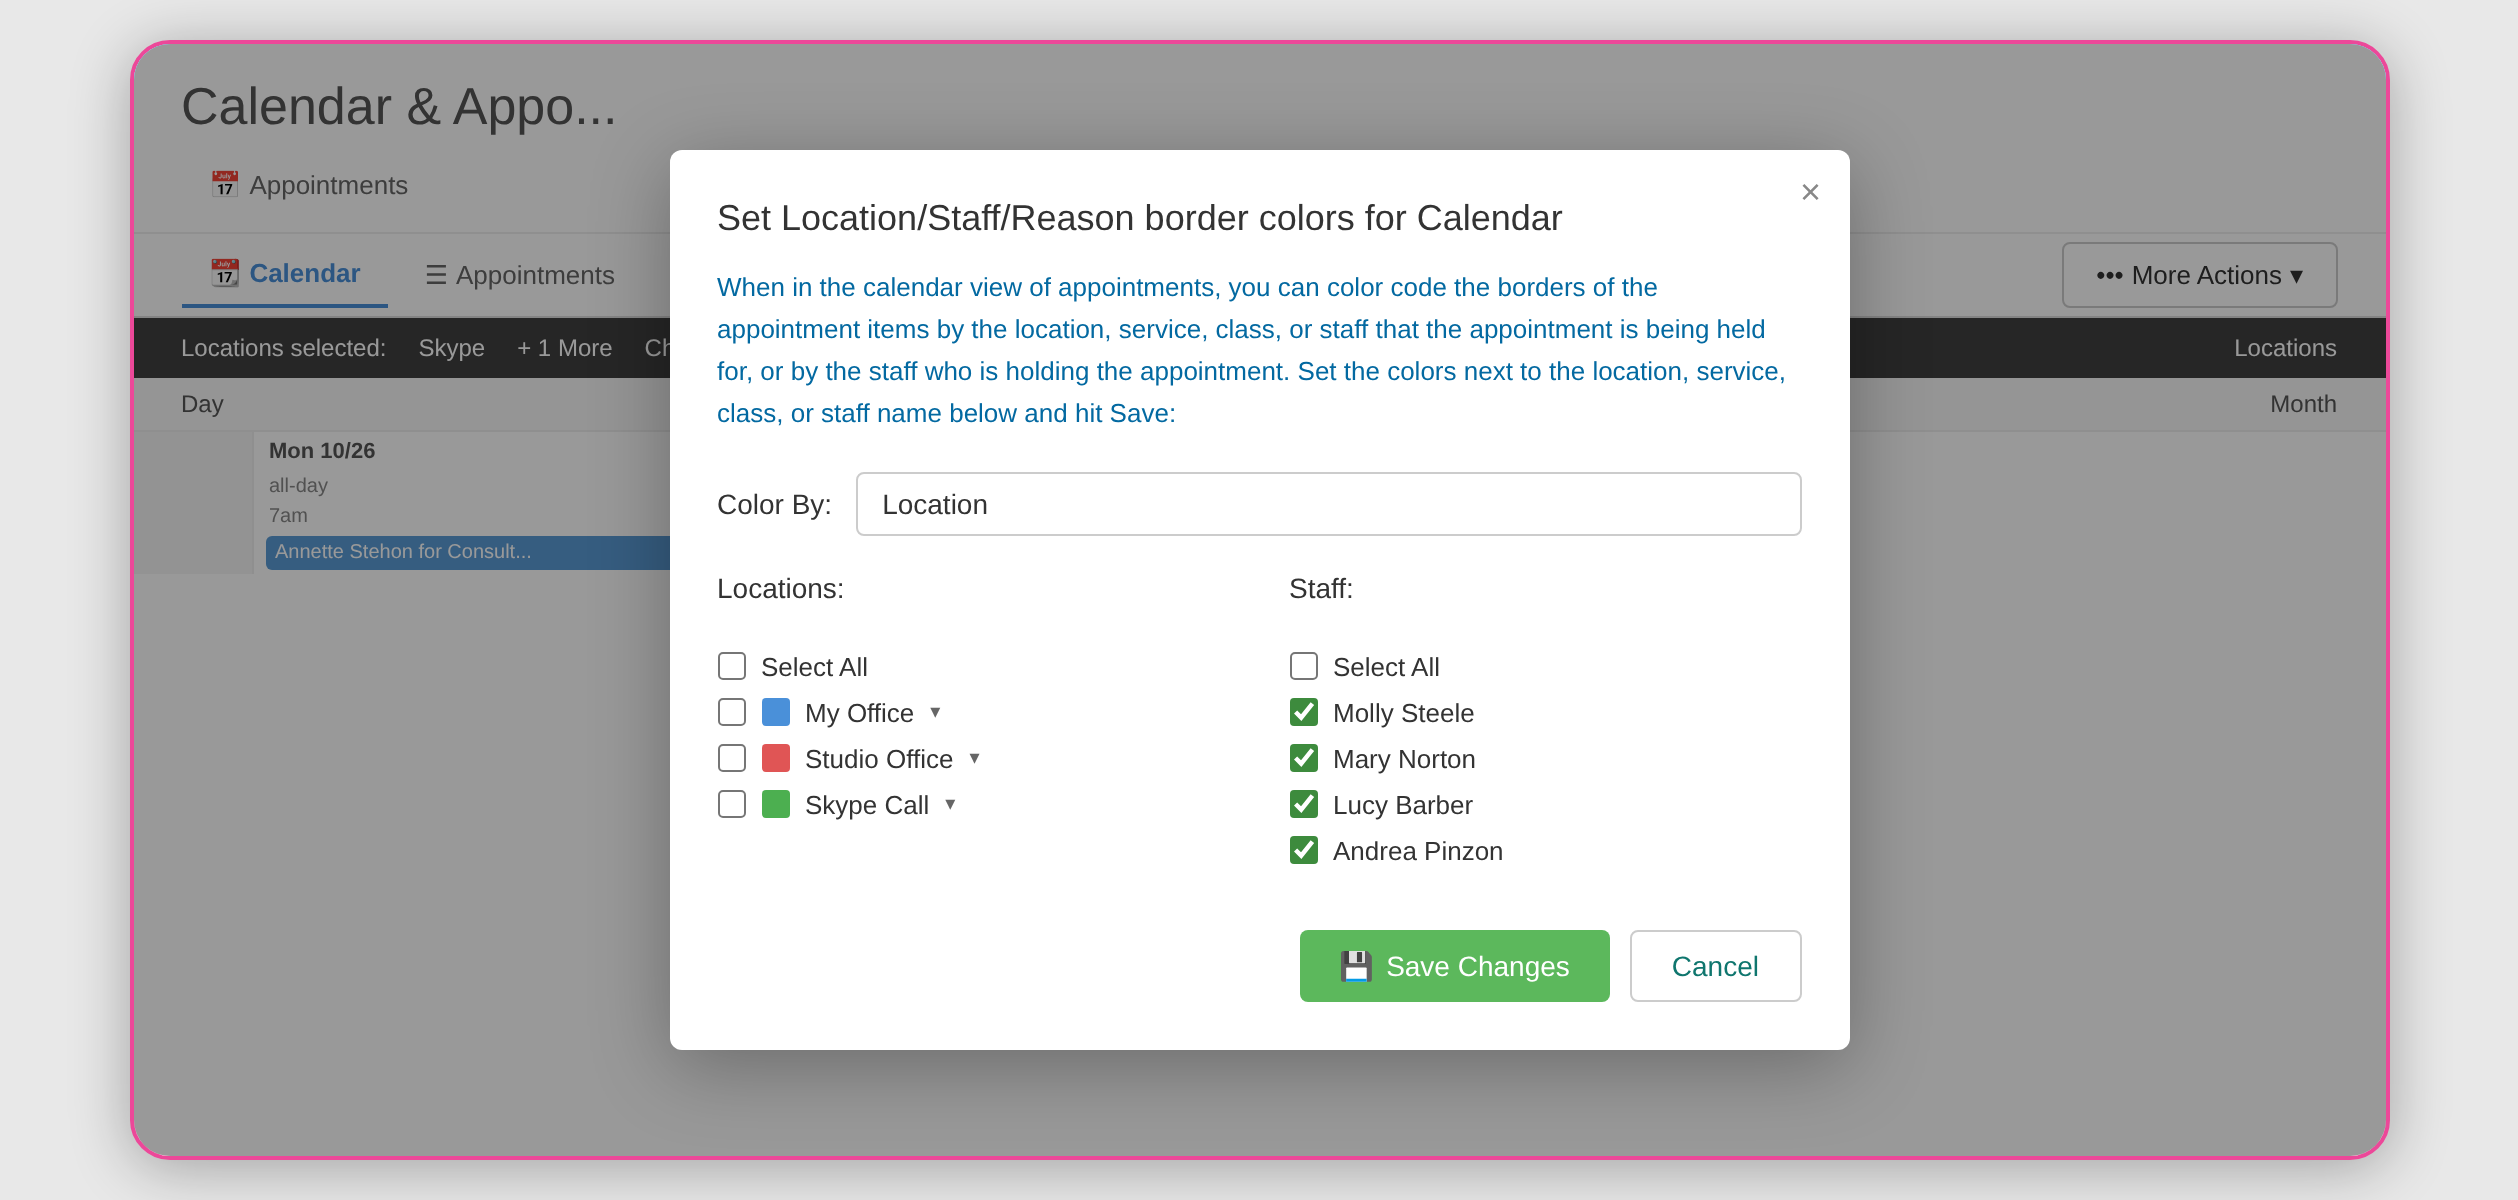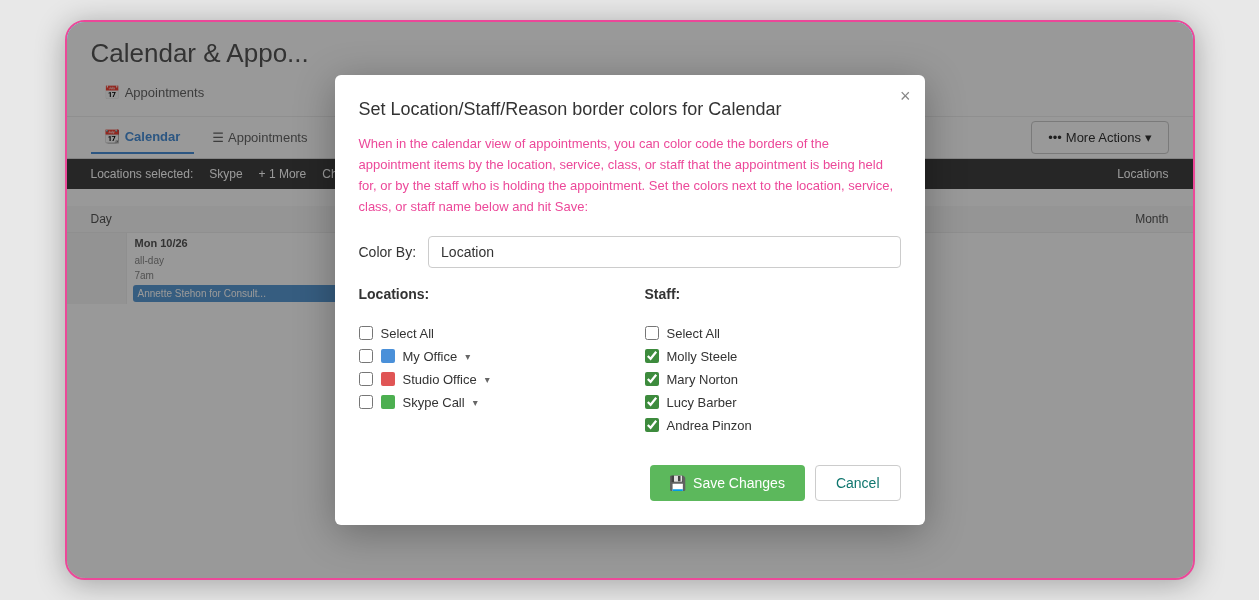--- a/index.html
+++ b/index.html
@@ -164,21 +164,21 @@
     .modal-title {
       font-size: 18px;
       font-weight: 400;
       color: #333;
       margin-bottom: 14px;
       padding-right: 20px;
     }
 
     .modal-description {
       font-size: 13px;
-      color: #ec4899;
+      color: #0369a1;
       line-height: 1.6;
       margin-bottom: 18px;
     }
 
     .color-by-row {
       display: flex;
       align-items: center;
       gap: 12px;
       margin-bottom: 18px;
       margin-top: 11px;
@@ -202,21 +202,21 @@
       gap: 30px;
       margin-bottom: 24px;
     }
 
     .column {
       flex: 1;
     }
 
     .column-title {
       font-size: 14px;
-      font-weight: 700;
+      font-weight: 400;
       color: #333;
       margin-bottom: 24px;
     }
 
     .checkbox-row {
       display: flex;
       align-items: center;
       gap: 8px;
       margin-bottom: 8px;
       font-size: 13px;
@@ -406,21 +406,21 @@
       </div>
     </div>
     <div class="bg-locations">
       <span>Locations selected:</span>
       <span>Skype</span>
       <span>+ 1 More</span>
       <span>Change</span>
       <span style="flex:1"></span>
       <span>Locations</span>
     </div>
-    <div style="display:flex; align-items:center; padding:6px 24px; gap:10px; background:#f8f8f8; border-bottom:1px solid #eee; font-size:12px; color:#555;margin-top:17px;">
+    <div style="display:flex; align-items:center; padding:6px 24px; gap:10px; background:#f8f8f8; border-bottom:1px solid #eee; font-size:12px; color:#555;">
       <span>Day</span>
       <span style="flex:1"></span>
       <span>📅</span>
       <span>today</span>
       <span>◀</span>
       <span>▶</span>
       <span style="flex:1"></span>
       <span>Month</span>
     </div>
     <div style="display:flex; background:#fff; font-size:11px;">

